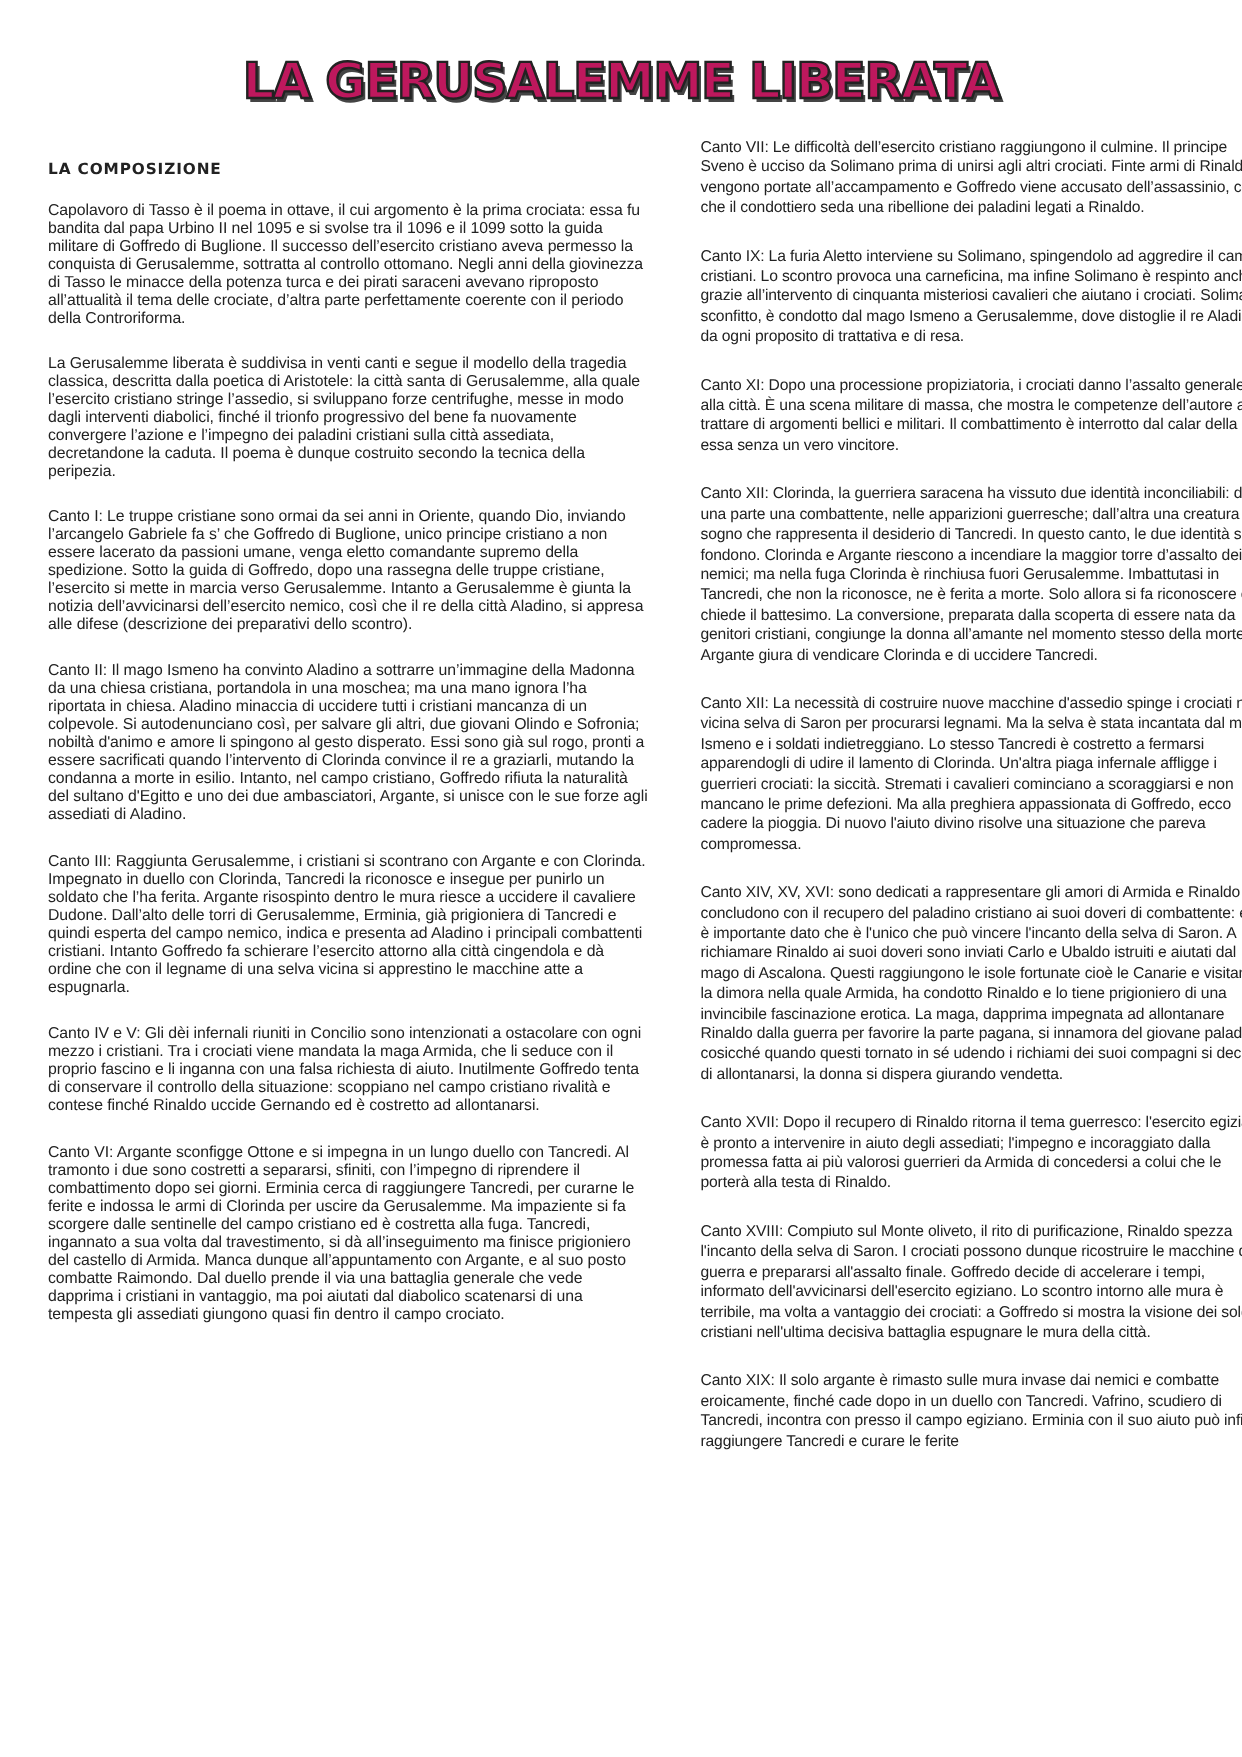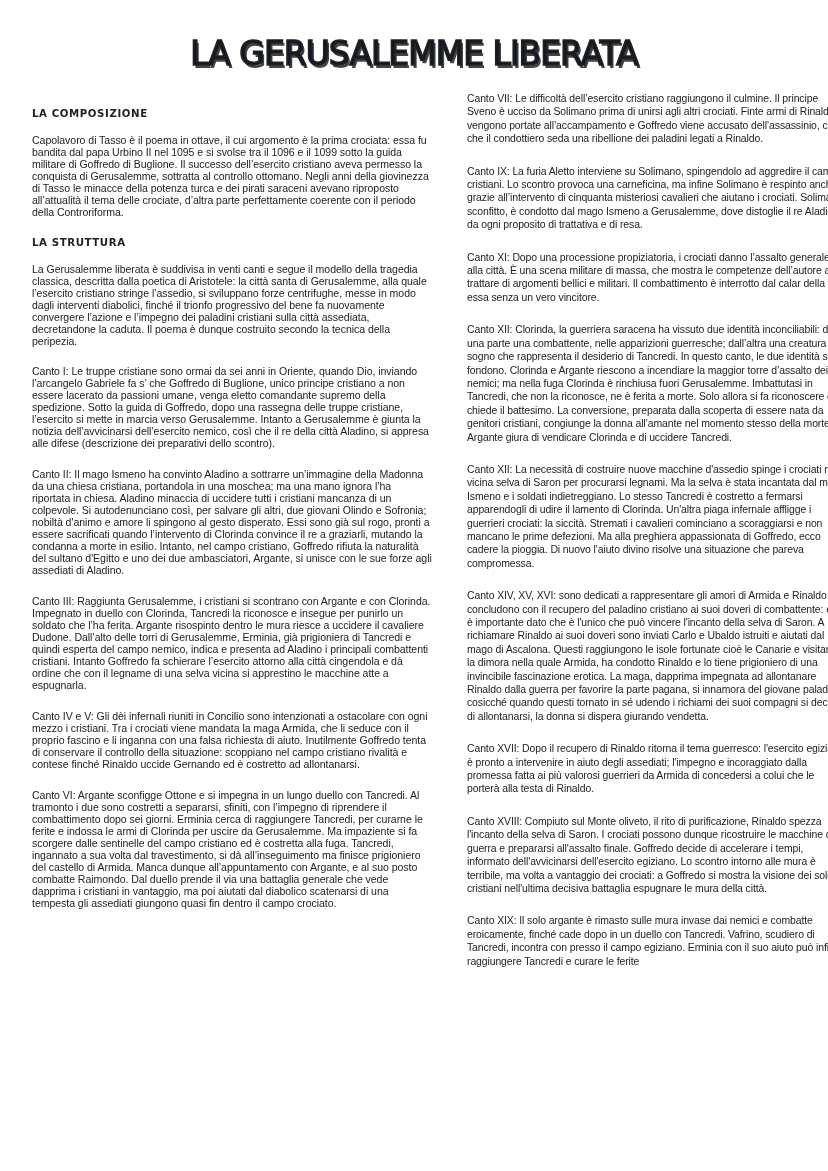--- a/index.html
+++ b/index.html
@@ -1,20 +1,20 @@
 <!DOCTYPE html>
 <html><head>
 <meta charset="utf-8">
 <style>
   html, body { margin: 0; padding: 0; background: #ffffff; }
   body { width: 828px; height: 1171px; position: relative; overflow: hidden; font-family: "Liberation Sans", sans-serif; color: #1e1e1e; }
   .title {
     position: absolute; top: 34px; left: 0; width: 828px; text-align: center;
-    font-family: "DejaVu Sans", sans-serif; font-weight: normal; font-size: 33px; letter-spacing: -1px;
-    color: #0f172a;
+    font-family: "DejaVu Sans", sans-serif; font-weight: bold; font-size: 33px; letter-spacing: -1px;
+    color: #be185d;
     -webkit-text-stroke: 1.6px #222;
     text-shadow: 2px 3px 0 #444;
     margin: 0; line-height: 40px;
   }
   .col { position: absolute; top: 92px; }
   .col-left { left: 32px; width: 400px; margin-top: 15px; }
   .col-right { left: 467px; width: 380px; }
   .heading {
     font-family: "DejaVu Sans", sans-serif; font-weight: bold; font-size: 10.2px; letter-spacing: 0.6px;
     color: #222; margin: 0 0 13px 0; line-height: 14px;
@@ -28,21 +28,20 @@
 </style>
 </head>
 <body>
 
 <h1 class="title">LA GERUSALEMME LIBERATA</h1>
 
 <div class="col col-left">
   <h2 class="heading">LA COMPOSIZIONE</h2>
   <p class="para sec-gap">Capolavoro di Tasso è il poema in ottave, il cui argomento è la prima crociata: essa fu bandita dal papa Urbino II nel 1095 e si svolse tra il 1096 e il 1099 sotto la guida militare di Goffredo di Buglione. Il successo dell’esercito cristiano aveva permesso la conquista di Gerusalemme, sottratta al controllo ottomano. Negli anni della giovinezza di Tasso le minacce della potenza turca e dei pirati saraceni avevano riproposto all’attualità il tema delle crociate, d’altra parte perfettamente coerente con il periodo della Controriforma.</p>
 
-  <h2 class="heading">LA STRUTTURA</h2>
   <p class="para sec-gap">La Gerusalemme liberata è suddivisa in venti canti e segue il modello della tragedia classica, descritta dalla poetica di Aristotele: la città santa di Gerusalemme, alla quale l’esercito cristiano stringe l’assedio, si sviluppano forze centrifughe, messe in modo dagli interventi diabolici, finché il trionfo progressivo del bene fa nuovamente convergere l’azione e l’impegno dei paladini cristiani sulla città assediata, decretandone la caduta. Il poema è dunque costruito secondo la tecnica della peripezia.</p>
 
   <p class="para">Canto I: Le truppe cristiane sono ormai da sei anni in Oriente, quando Dio, inviando l’arcangelo Gabriele fa s’ che Goffredo di Buglione, unico principe cristiano a non essere lacerato da passioni umane, venga eletto comandante supremo della spedizione. Sotto la guida di Goffredo, dopo una rassegna delle truppe cristiane, l’esercito si mette in marcia verso Gerusalemme. Intanto a Gerusalemme è giunta la notizia dell’avvicinarsi dell’esercito nemico, così che il re della città Aladino, si appresa alle difese (descrizione dei preparativi dello scontro).</p>
   <p class="para">Canto II: Il mago Ismeno ha convinto Aladino a sottrarre un’immagine della Madonna da una chiesa cristiana, portandola in una moschea; ma una mano ignora l’ha riportata in chiesa. Aladino minaccia di uccidere tutti i cristiani mancanza di un colpevole. Si autodenunciano così, per salvare gli altri, due giovani Olindo e Sofronia; nobiltà d'animo e amore li spingono al gesto disperato. Essi sono già sul rogo, pronti a essere sacrificati quando l’intervento di Clorinda convince il re a graziarli, mutando la condanna a morte in esilio. Intanto, nel campo cristiano, Goffredo rifiuta la naturalità del sultano d'Egitto e uno dei due ambasciatori, Argante, si unisce con le sue forze agli assediati di Aladino.</p>
   <p class="para">Canto III: Raggiunta Gerusalemme, i cristiani si scontrano con Argante e con Clorinda. Impegnato in duello con Clorinda, Tancredi la riconosce e insegue per punirlo un soldato che l’ha ferita. Argante risospinto dentro le mura riesce a uccidere il cavaliere Dudone. Dall’alto delle torri di Gerusalemme, Erminia, già prigioniera di Tancredi e quindi esperta del campo nemico, indica e presenta ad Aladino i principali combattenti cristiani. Intanto Goffredo fa schierare l’esercito attorno alla città cingendola e dà ordine che con il legname di una selva vicina si apprestino le macchine atte a espugnarla.</p>
   <p class="para">Canto IV e V: Gli dèi infernali riuniti in Concilio sono intenzionati a ostacolare con ogni mezzo i cristiani. Tra i crociati viene mandata la maga Armida, che li seduce con il proprio fascino e li inganna con una falsa richiesta di aiuto. Inutilmente Goffredo tenta di conservare il controllo della situazione: scoppiano nel campo cristiano rivalità e contese finché Rinaldo uccide Gernando ed è costretto ad allontanarsi.</p>
   <p class="para">Canto VI: Argante sconfigge Ottone e si impegna in un lungo duello con Tancredi. Al tramonto i due sono costretti a separarsi, sfiniti, con l’impegno di riprendere il combattimento dopo sei giorni.  Erminia cerca di raggiungere Tancredi, per curarne le ferite e indossa le armi di Clorinda per uscire da Gerusalemme. Ma impaziente si fa scorgere dalle sentinelle del campo cristiano ed è costretta alla fuga. Tancredi, ingannato a sua volta dal travestimento, si dà all’inseguimento ma finisce prigioniero del castello di Armida. Manca dunque all’appuntamento con Argante, e al suo posto combatte Raimondo. Dal duello prende il via una battaglia generale che vede dapprima i cristiani in vantaggio, ma poi aiutati dal diabolico scatenarsi di una tempesta gli assediati giungono quasi fin dentro il campo crociato.</p>
 </div>
 
 <div class="col col-right">

